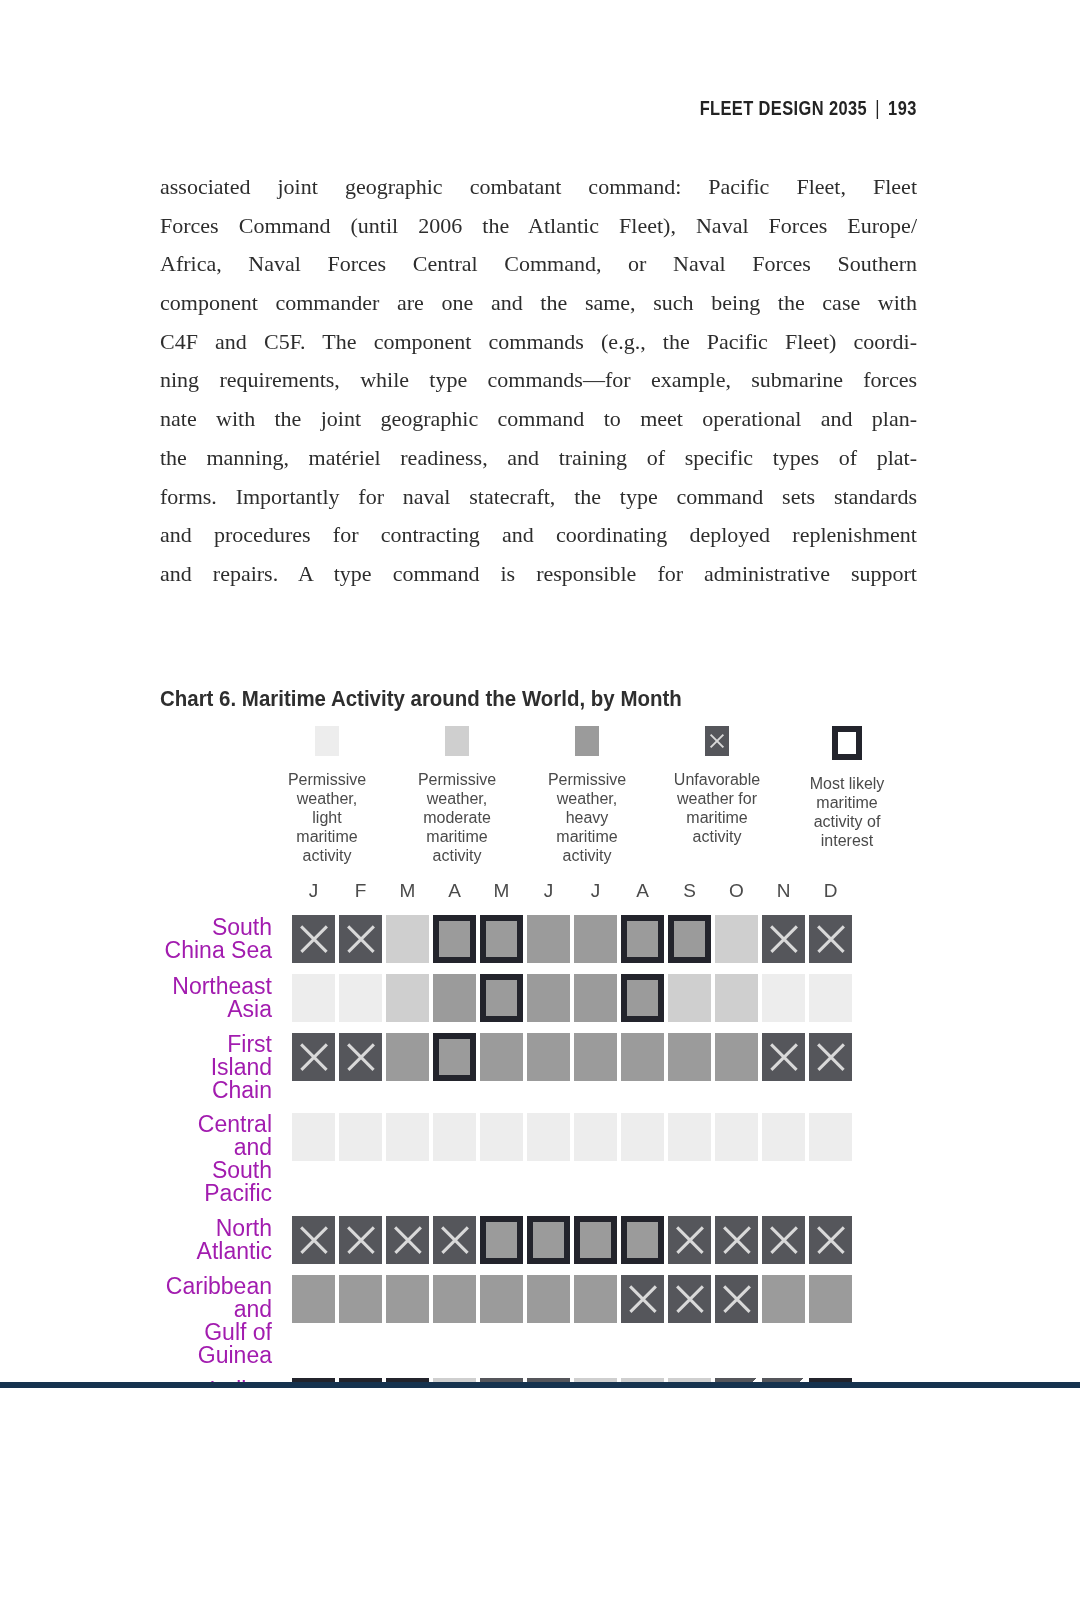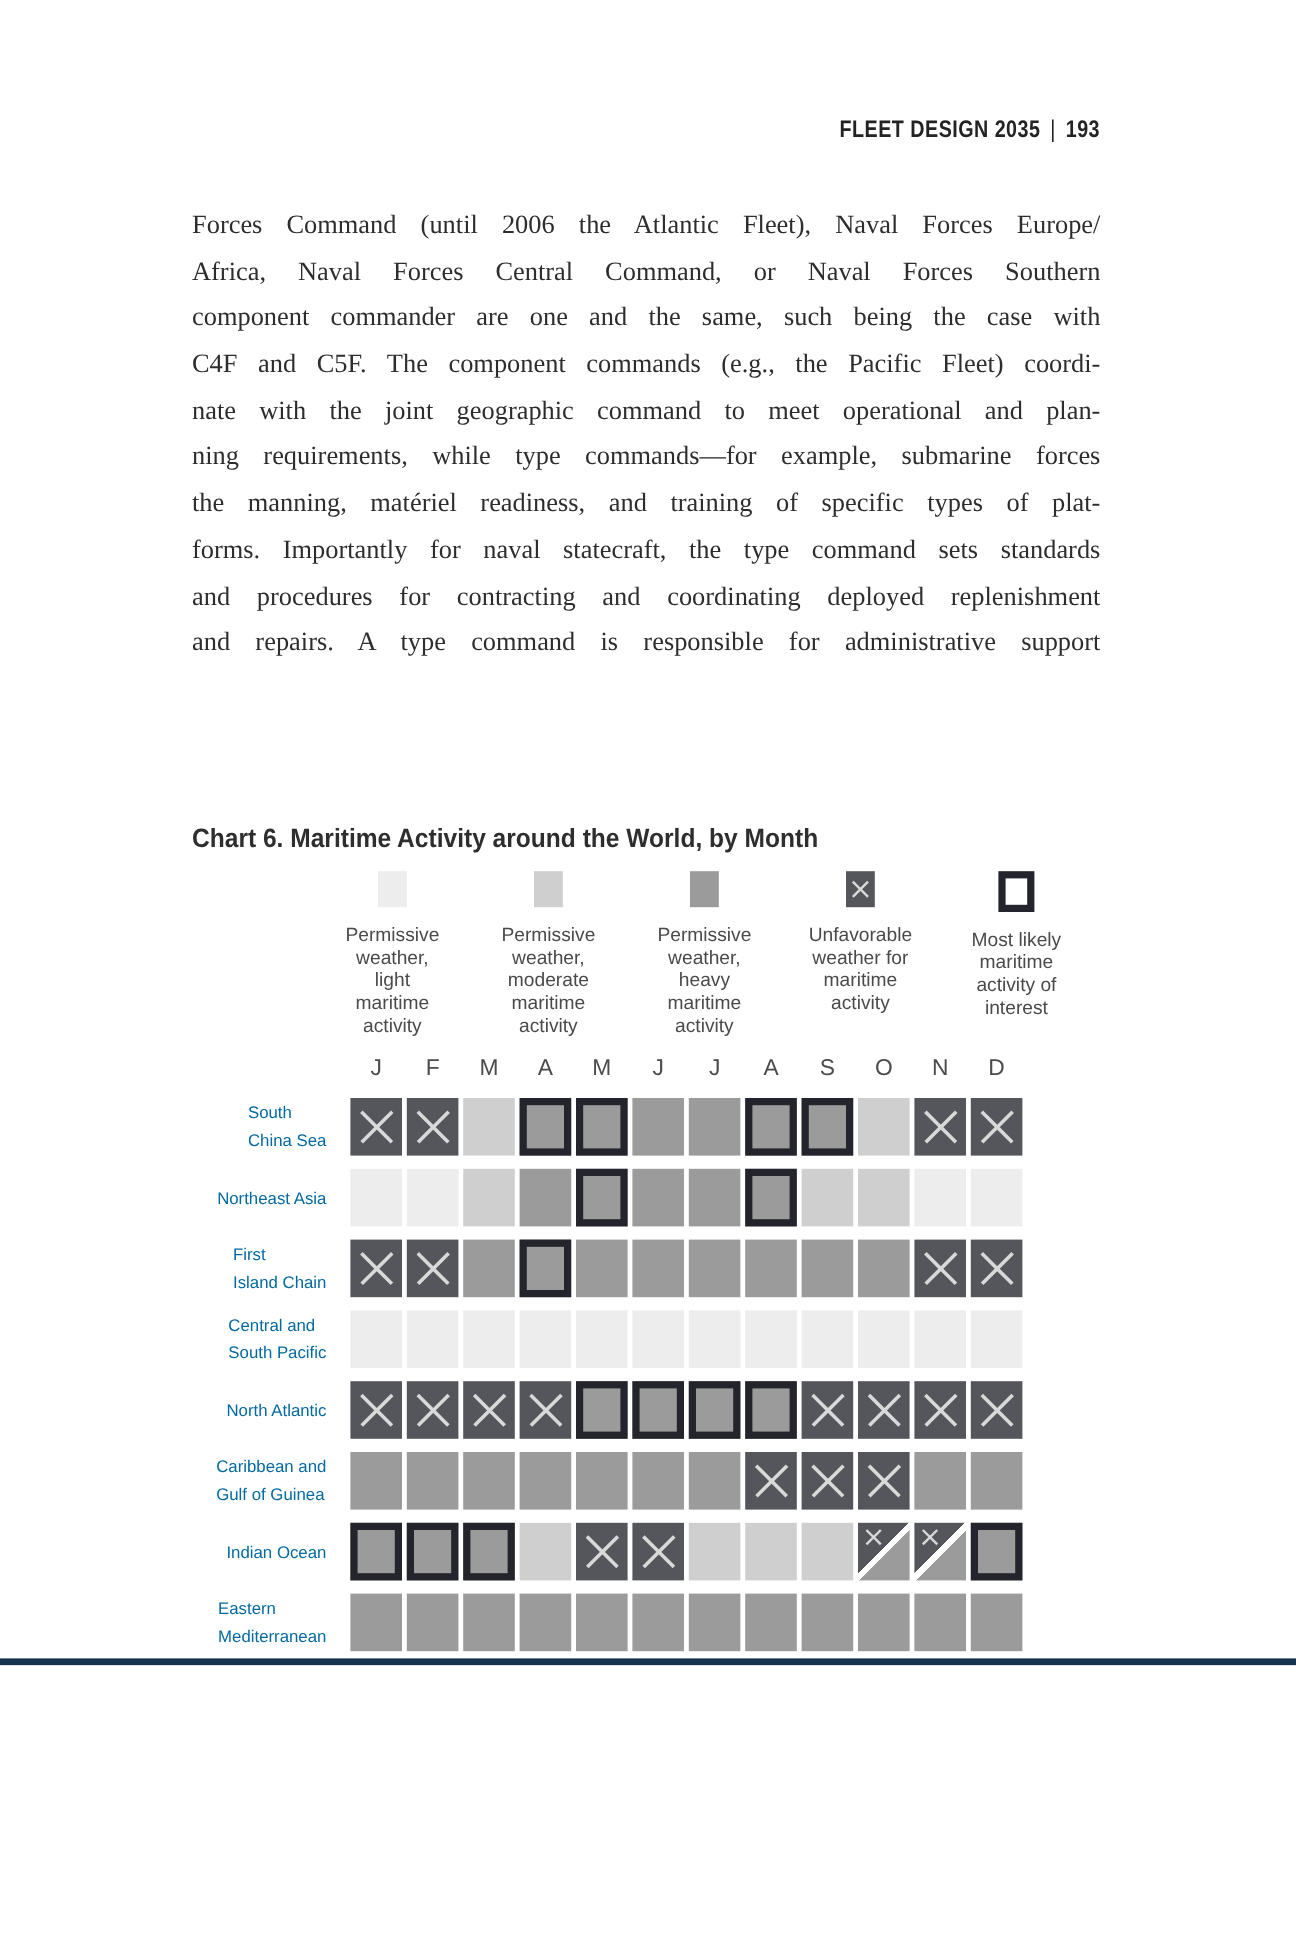--- a/index.html
+++ b/index.html
@@ -29,22 +29,22 @@
   .sw-moderate{background:var(--moderate);}
   .sw-heavy{background:var(--heavy);}
   .sw-unfavorable{background:var(--dark);}
   .sw-outline{background:#fff;border:6px solid var(--outline);width:18px;height:22px;}
   .lg-label{font-size:16px;line-height:19px;color:#4a4a4a;text-align:center;white-space:pre-line;}
 
   
   .grid{position:absolute;left:158px;top:880px;display:grid;
     grid-template-columns:130px repeat(12,43px);gap:11px 4px;}
   .mhead{align-self:end;text-align:center;font-size:19px;color:#4b4b4b;padding-bottom:2px;}
-  .rlabel{display:flex;align-items:center;justify-content:flex-end;
-    font-size:14px;line-height:23px;color:#0369a1;white-space:pre-line;padding-right:16px;}
+  .rlabel{display:flex;align-items:center;justify-content:flex-end;text-align:right;
+    font-size:23px;line-height:23px;color:#a21caf;white-space:pre-line;padding-right:16px;}
   .cell{height:48px;position:relative;display:flex;align-items:center;justify-content:center;box-sizing:border-box;}
   .c-l{background:var(--light);}
   .c-m{background:var(--moderate);}
   .c-h{background:var(--heavy);}
   .c-x{background:var(--dark);}
   .c-ho{background:var(--heavy);border:6px solid var(--outline);}
   .c-xh{background:linear-gradient(135deg,var(--dark) 0 46%,#fff 46% 54%,var(--heavy) 54% 100%);}
 
   
   .xm{position:relative;width:32px;height:32px;}
@@ -73,26 +73,27 @@
 </head>
 <body>
 
 <div class="page">
 
   <div class="running-head">
     <span>FLEET DESIGN 2035</span><span class="sep">|</span><span>193</span>
   </div>
 
   <div class="body-text">
+      <div class="bline">associated joint geographic combatant command: Pacific Fleet, Fleet</div>
       <div class="bline">Forces Command (until 2006 the Atlantic Fleet), Naval Forces Europe/</div>
       <div class="bline">Africa, Naval Forces Central Command, or Naval Forces Southern</div>
       <div class="bline">component commander are one and the same, such being the case with</div>
       <div class="bline">C4F and C5F. The component commands (e.g., the Pacific Fleet) coordi-</div>
+      <div class="bline">ning requirements, while type commands—for example, submarine forces</div>
       <div class="bline">nate with the joint geographic command to meet operational and plan-</div>
-      <div class="bline">ning requirements, while type commands—for example, submarine forces</div>
       <div class="bline">the manning, matériel readiness, and training of specific types of plat-</div>
       <div class="bline">forms. Importantly for naval statecraft, the type command sets standards</div>
       <div class="bline">and procedures for contracting and coordinating deployed replenishment</div>
       <div class="bline">and repairs. A type command is responsible for administrative support</div>
     </div>
 
   <div class="chart-title">Chart 6. Maritime Activity around the World, by Month</div>
 
   <div class="legend">
       <div class="lg-item">

